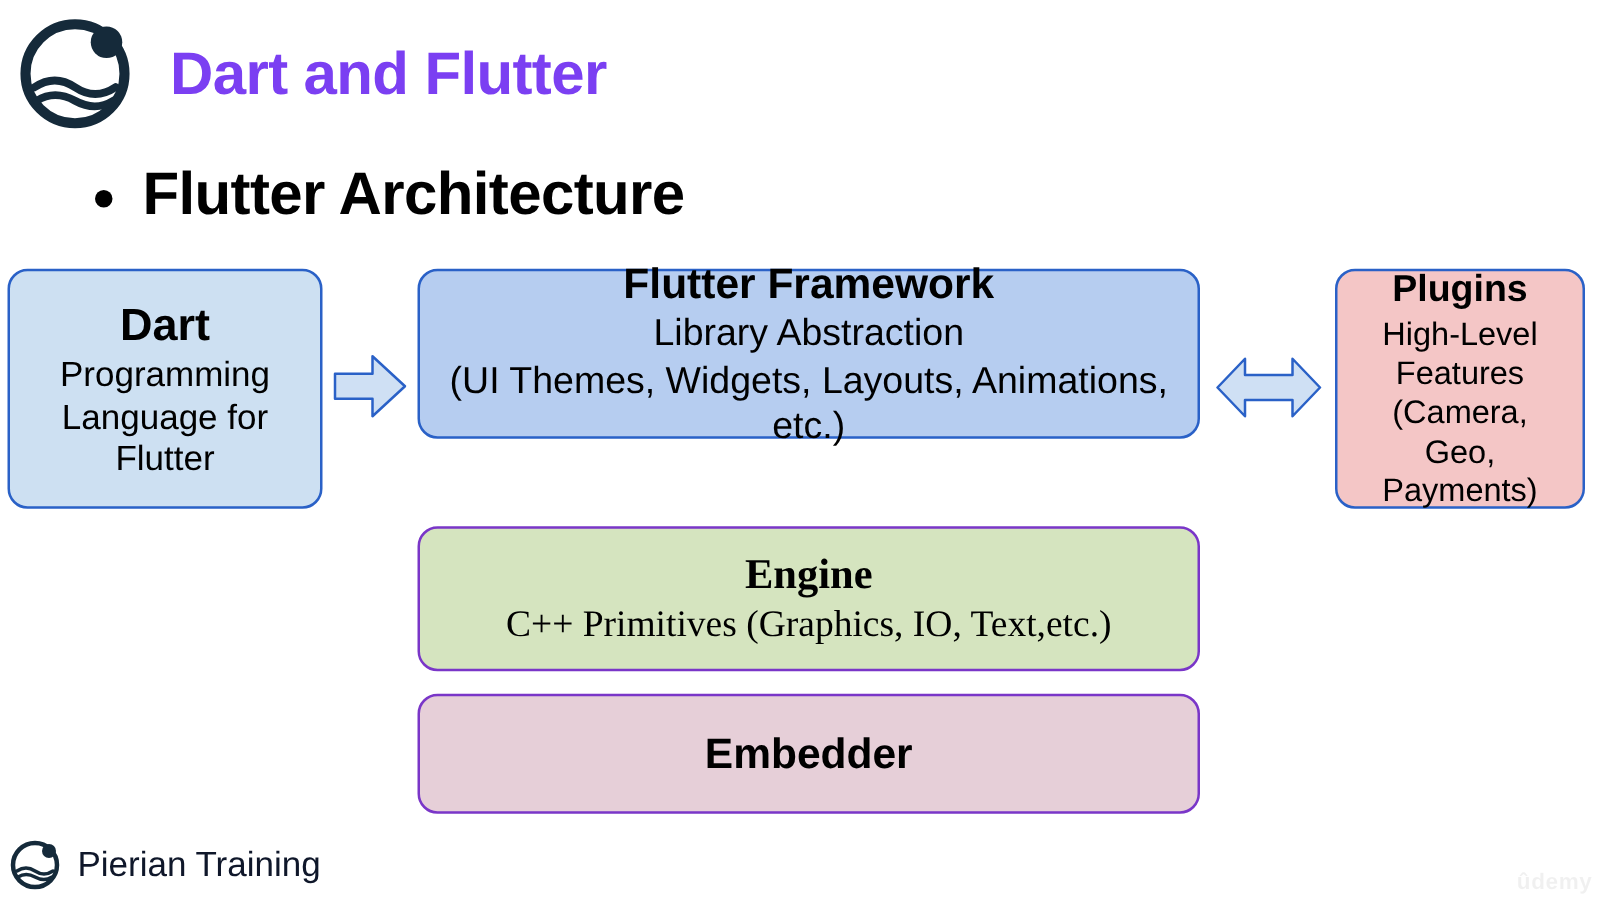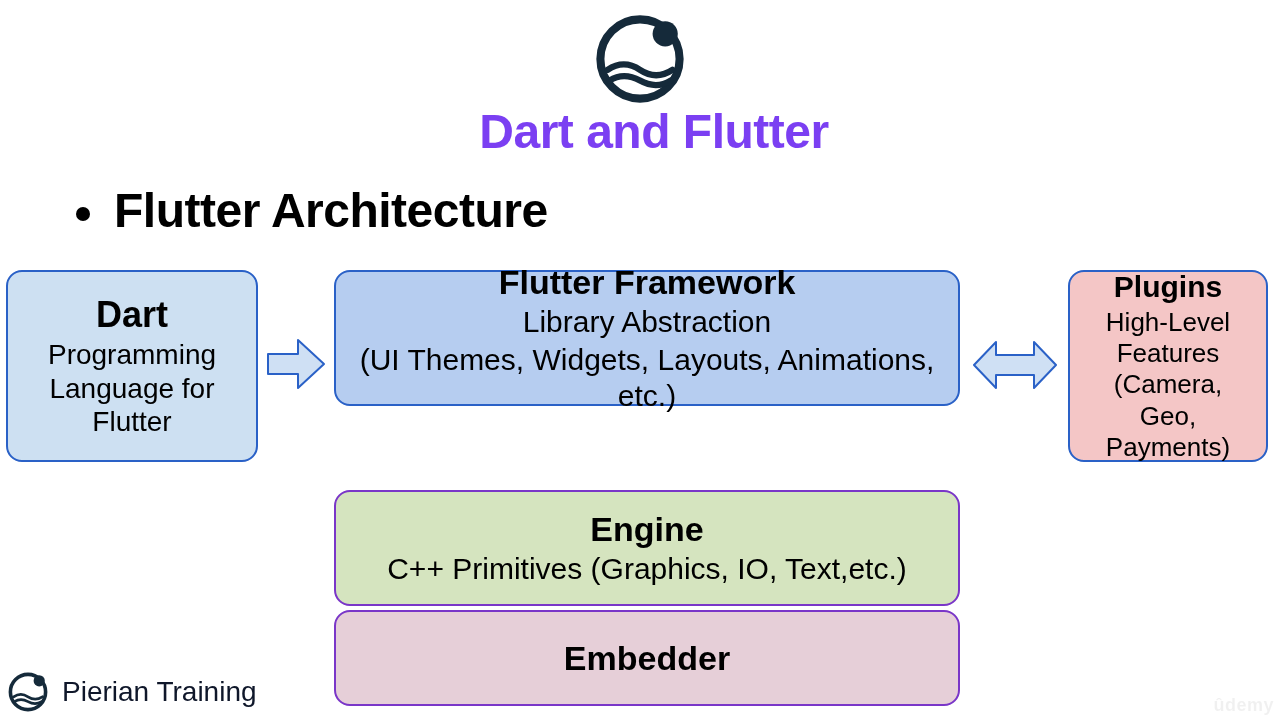--- a/index.html
+++ b/index.html
@@ -8,21 +8,20 @@
     height: 720px;
     background: #ffffff;
     font-family: "Segoe UI", Arial, sans-serif;
     position: relative;
     overflow: hidden;
   }
   .header {
     display: flex;
     align-items: center;
     padding: 14px 12px 0 12px;
-    flex-direction: column;
   }
   .logo {
     width: 96px; height: 90px;
     flex: 0 0 auto;
   }
   .title {
     font-size: 48px;
     font-weight: 800;
     color: #7b3ff2;
     margin-left: 28px;
@@ -73,22 +72,22 @@
   }
   .framework-box .t1 { font-size: 34px; }
   .framework-box .t2 { font-size: 30px; padding-top: 2px; }
   .plugins-box {
     left: 1068px; top: 0; width: 200px; height: 192px;
     background: #f4c6c6; border-color: #2a61c7;
   }
   .plugins-box .t1 { font-size: 30px; }
   .plugins-box .t2 { font-size: 26px; padding-top: 2px; }
   .engine-box {
-    left: 334px; top: 220px; width: 626px; height: 116px;
-    background: #d5e4bf; border-color: #7a36c8;
+    left: 334px; top: 206px; width: 626px; height: 116px;
+    background: #d5e4bf; border-color: #7a36c8; font-family: Liberation Serif, serif;
   }
   .engine-box .t1 { font-size: 34px; }
   .engine-box .t2 { font-size: 30px; padding-top: 2px;}
   .embedder-box {
     left: 334px; top: 340px; width: 626px; height: 96px;
     background: #e6cfd8; border-color: #7a36c8;
   }
   .embedder-box .t1 { font-size: 34px; }
   .embedder-box .t2 { font-size: 30px; padding-top: 2px; }
   .arrow {

